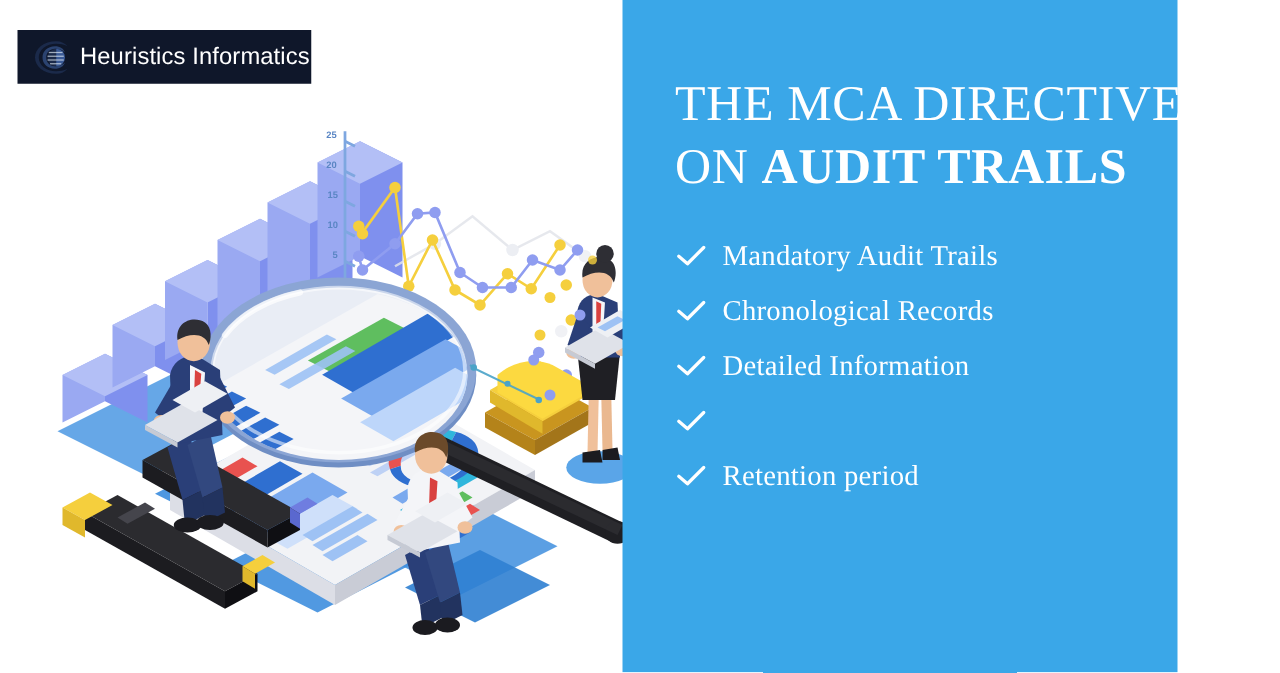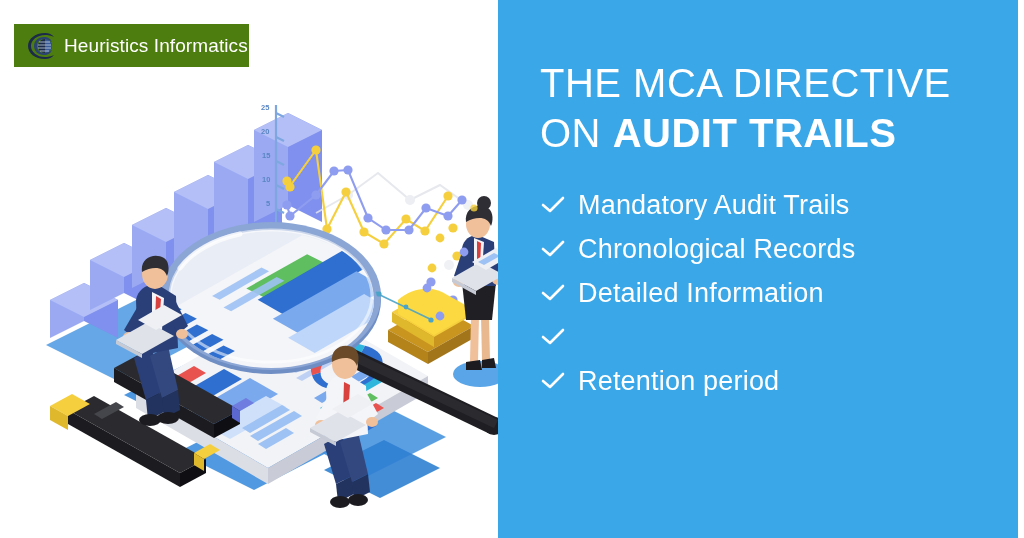--- a/index.html
+++ b/index.html
@@ -6,47 +6,48 @@
   html,body { width:1024px; height:538px; overflow:hidden; }
   body {
     font-family:"Liberation Sans", sans-serif;
     background:#ffffff;
     position:relative;
   }
   #stage { position:absolute; inset:0; width:1024px; height:538px; background:#ffffff; overflow:hidden; }
 
   
   .right-panel{
-    position:absolute; left:498px; top:0; width:520px; height:538px;
+    position:absolute; left:498px; top:0; width:444px; height:538px;
     background:#3aa7e8;
+    font-family:Liberation Serif, serif;
   }
   .title-block{ position:absolute; left:42px; top:58px; width:470px; }
   .title-l1, .title-l2{
     color:#ffffff; font-size:40px; line-height:50px; letter-spacing:.5px;
     white-space:nowrap;
   }
   .title-l1{ font-weight:500; }
   .title-l2{ font-weight:500; }
   .title-l2 .bold{ font-weight:bold;margin-top:28px; }
 
   .bullets{ position:absolute; left:42px; top:183px; width:470px; }
   .bullet{
     display:flex; align-items:center; height:44px; color:#fff;
   }
   .bullet .chk{
     width:26px; min-width:26px; height:26px; margin-right:12px;
     display:flex; align-items:center; justify-content:center;
   }
   .bullet .chk svg{ display:block; }
-  .bullet .btxt{ font-size:27px; font-weight:400; letter-spacing:.2px; white-space:nowrap; }
+  .bullet .btxt{ font-size:23px; font-weight:400; letter-spacing:.2px; white-space:nowrap; }
 
   
   .logo-box{
     position:absolute; left:14px; top:24px; width:235px; height:43px;
-    background:#4d7c0f; display:flex; align-items:center; padding-left:11px;
+    background:#0f172a; display:flex; align-items:center; padding-left:11px;
   }
   .logo-mark{ width:32px; height:32px; margin-right:7px; flex:0 0 32px; }
   .logo-text{ color:#ffffff; font-size:19px; font-weight:500; letter-spacing:.1px; white-space:nowrap; }
 
   
   .illus{ position:absolute; left:0; top:0; width:498px; height:538px;margin-left:28px; }
   .illus svg{ display:block; }
 </style>
 </head>
 <body>

